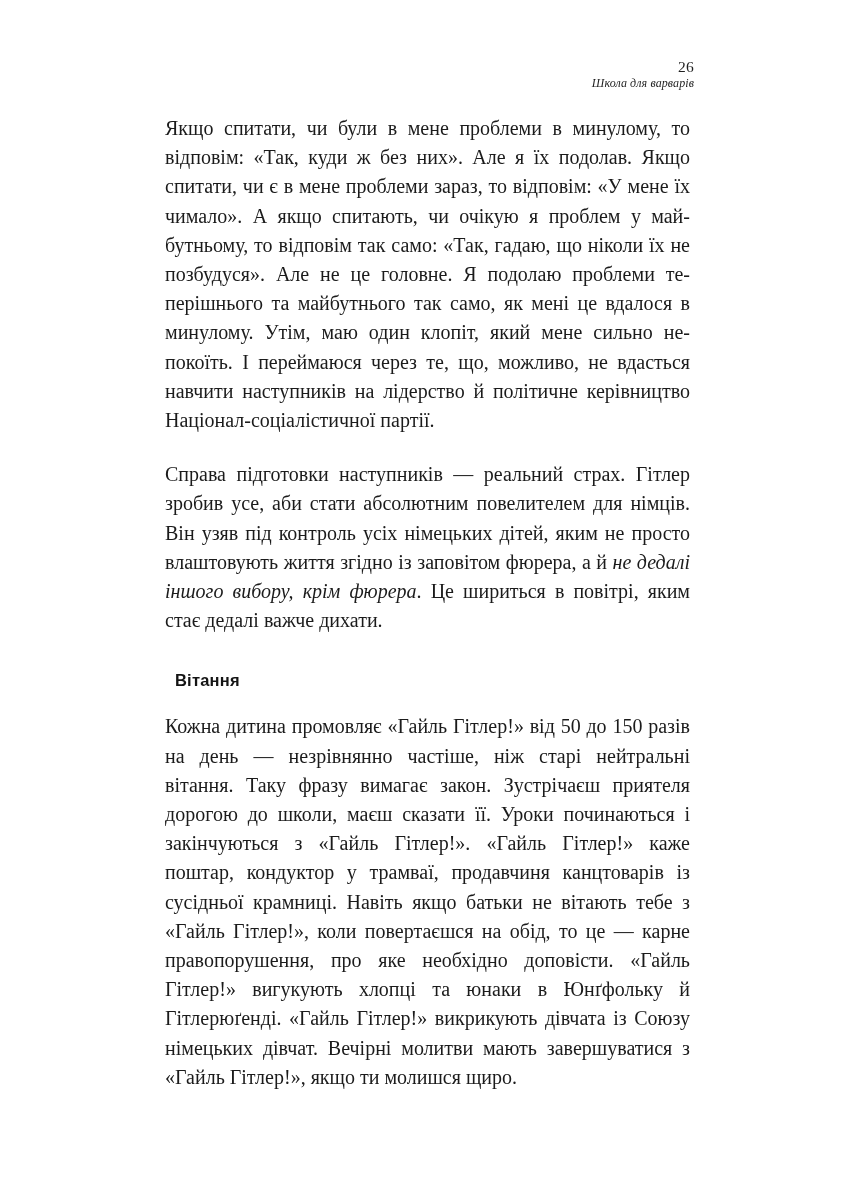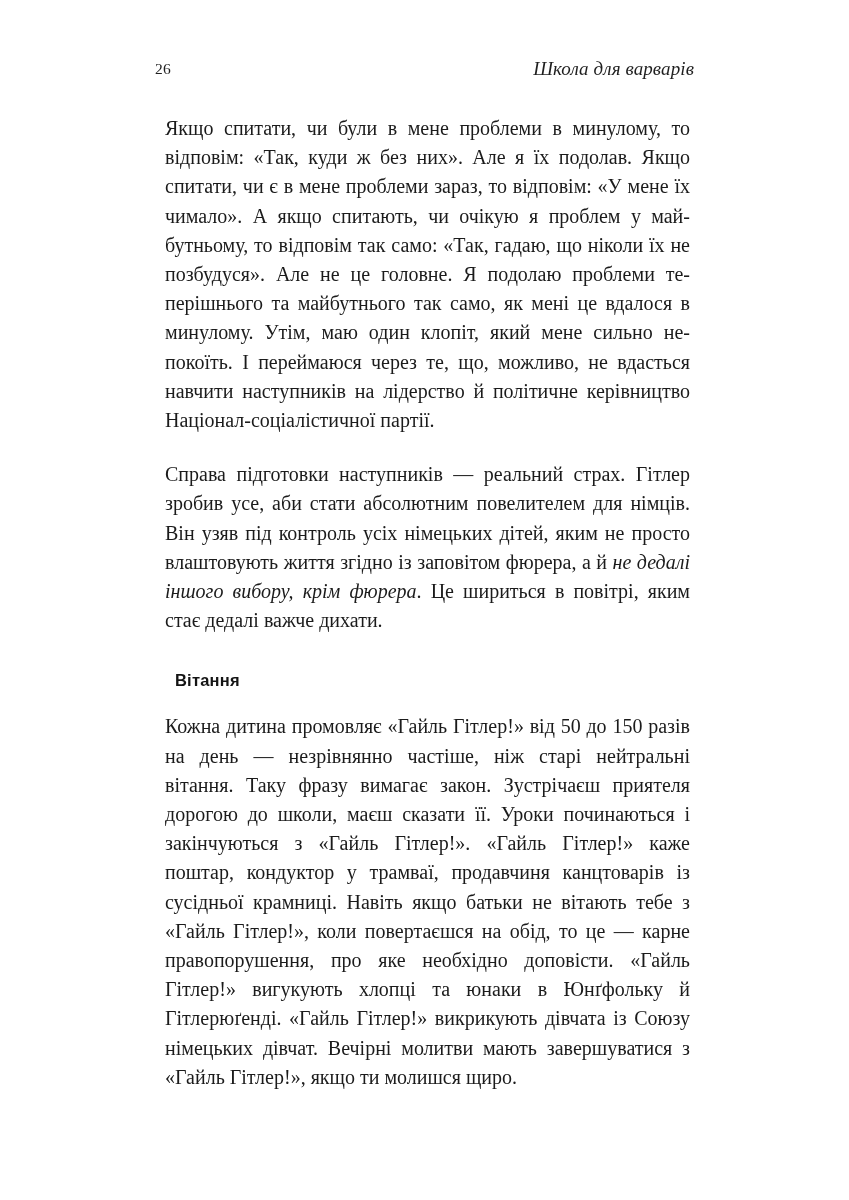--- a/index.html
+++ b/index.html
@@ -21,32 +21,33 @@
     background: #ffffff;
     box-sizing: border-box;
   }
   .running-head {
     position: absolute;
     top: 58px;
     left: 155px;
     right: 155px;
     height: 22px;
     display: flex;
-    align-items: center;
+    align-items: flex-end;
     justify-content: space-between;
     font-family: "Liberation Serif", serif;
     font-size: 15.5px;
     color: #1f1f1f;
+    flex-direction: column;
   }
   .folio {
     font-size: 15.5px;
     letter-spacing: 0.2px;
   }
   .book-title {
-    font-size: 19px;
+    font-size: 12px;
     font-style: italic;
     letter-spacing: 0.1px;
   }
   .content {
     position: absolute;
     top: 104px;
     left: 155px;
     width: 545px;
   }
   p.para {

